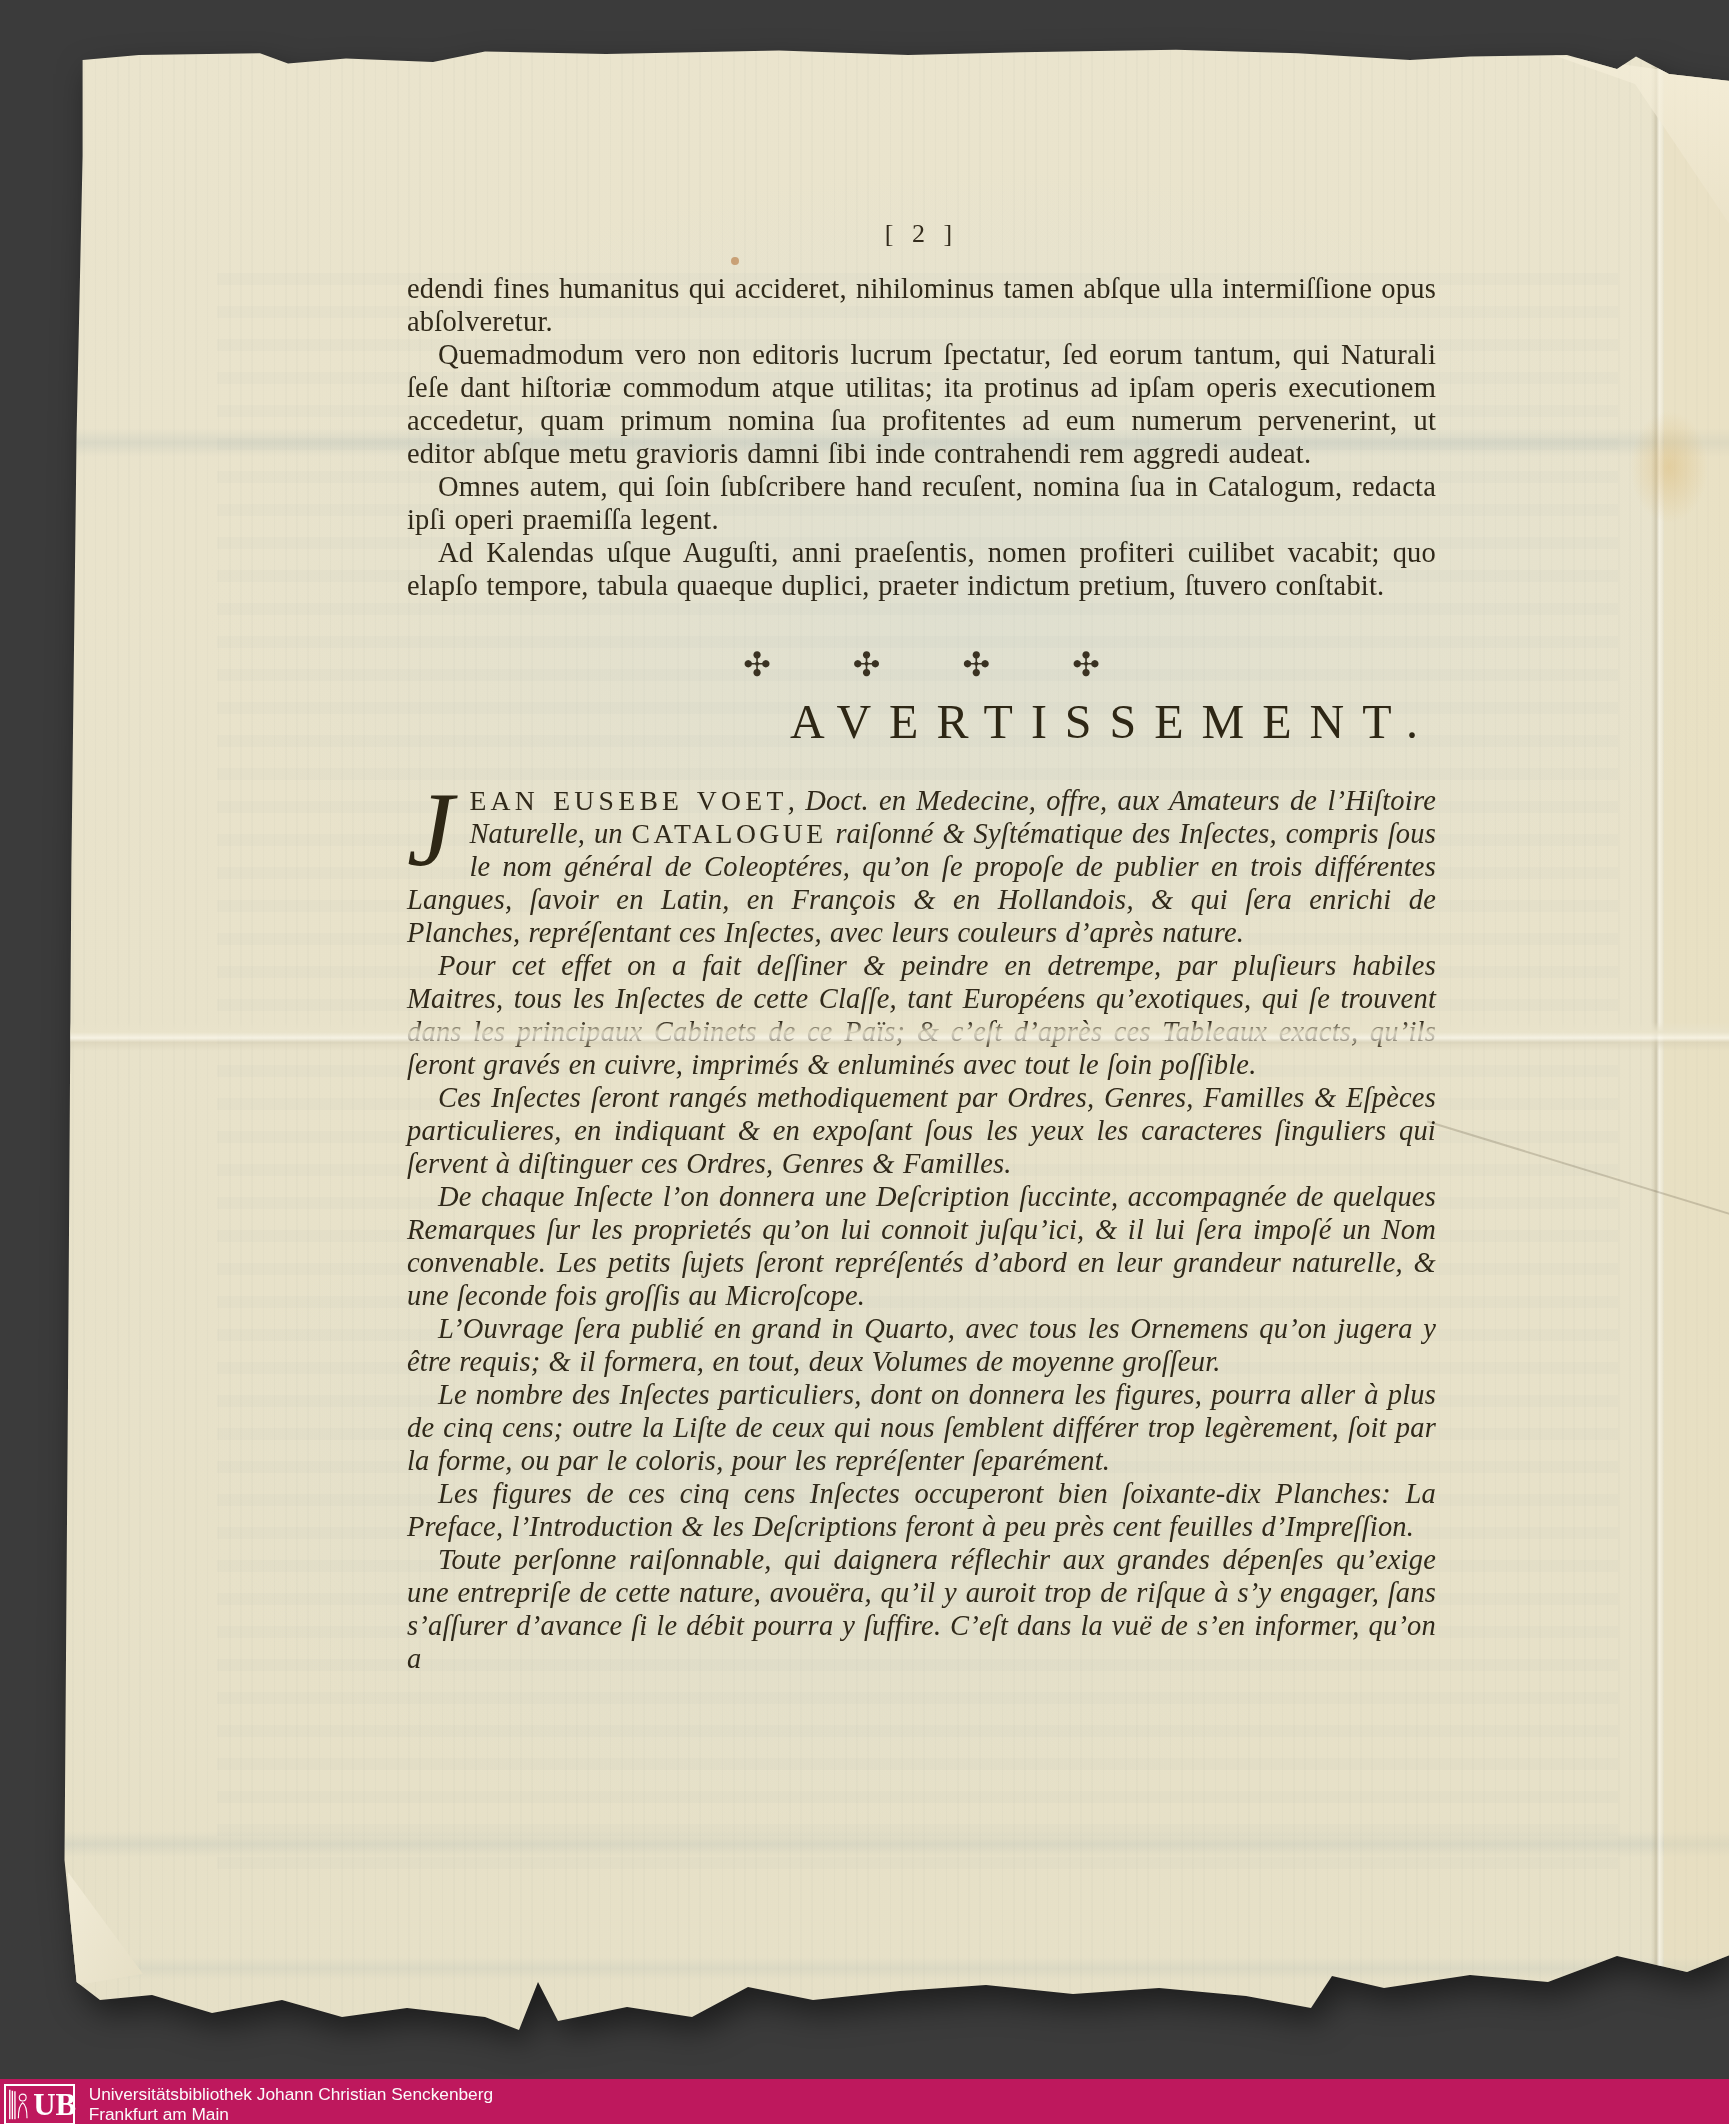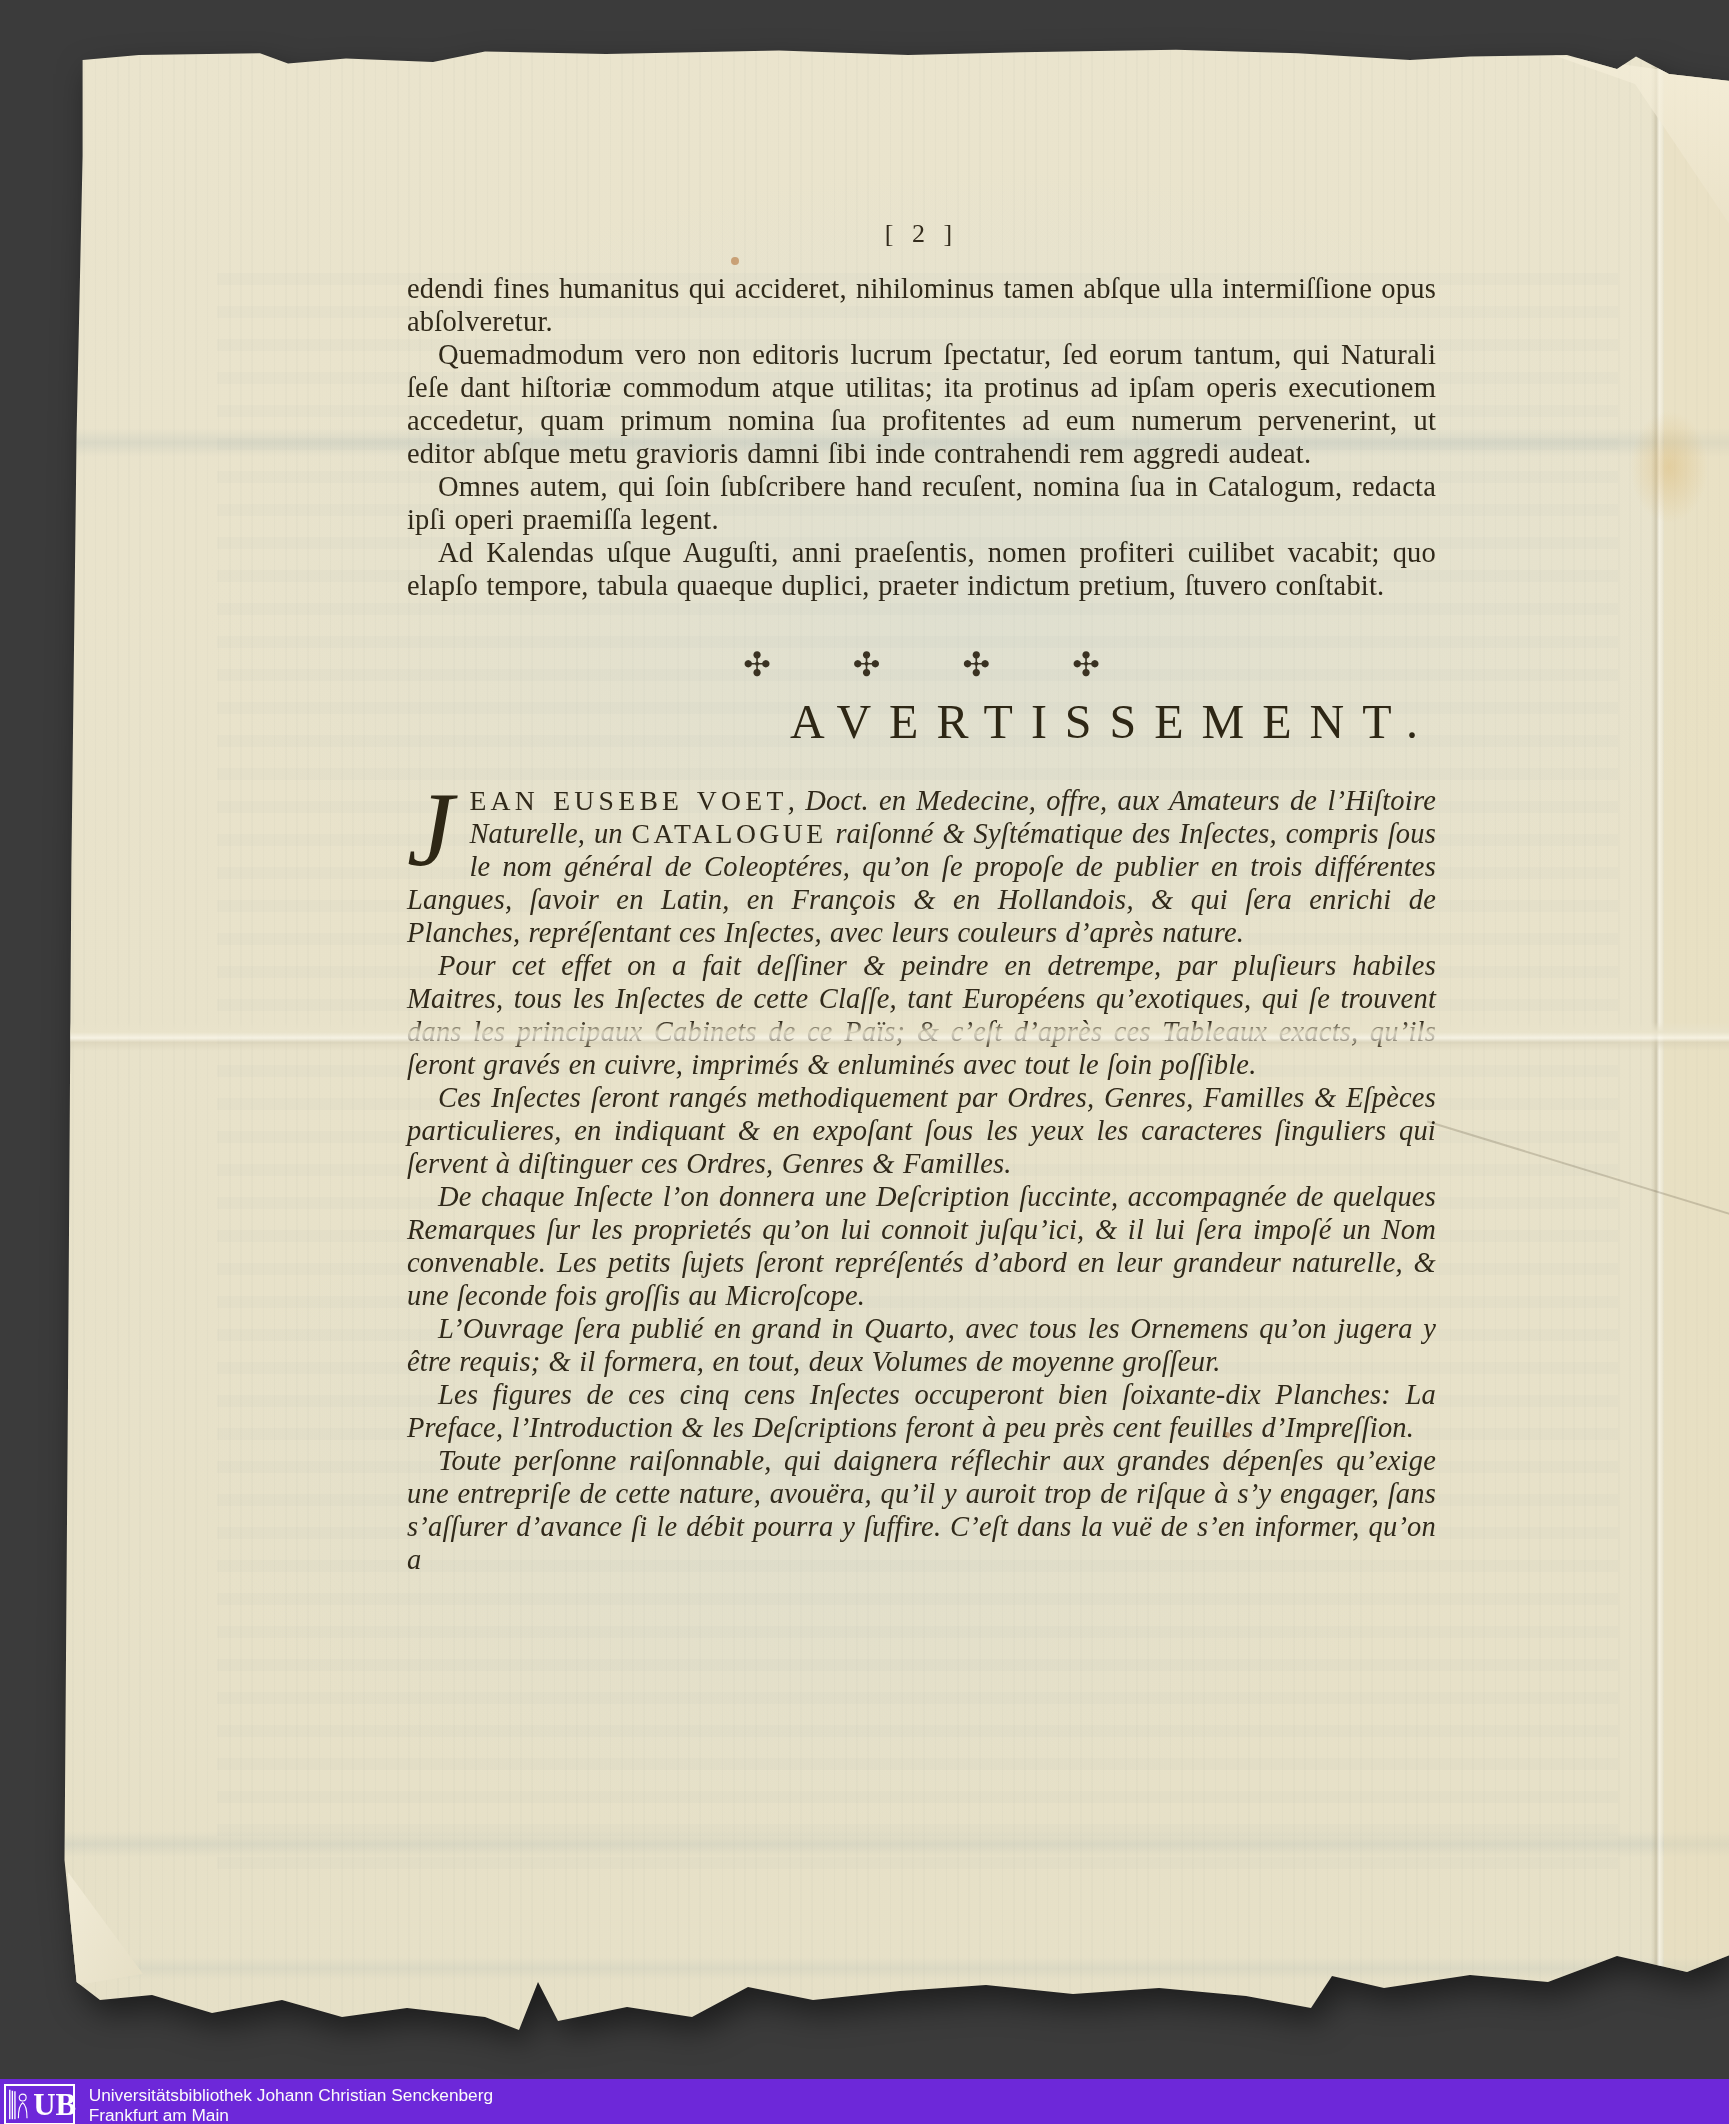--- a/index.html
+++ b/index.html
@@ -94,22 +94,22 @@
   .french p.ind{text-indent:31px;}
   .dropcap{
     float:left;font-size:105px;line-height:83px;padding:3.5px 15.6px 0 0;font-style:italic;color:#2e2715;
   }
   .capsname{font-style:normal;letter-spacing:4.3px;font-size:.97em;}
   .capscat{font-style:normal;letter-spacing:3.5px;font-size:.97em;margin-top:16px;}
   .catchword{margin:1.7px 5.2px 0 0;text-align:right;font-style:italic;font-size:28.5px;line-height:33px;color:#30291a;}
 
   
   .footer{
-    position:absolute;left:0;bottom:0;width:100%;height:46px;background:#6d28d9;
-    display:flex;align-items:flex-end;z-index:5;
+    position:absolute;left:0;bottom:0;width:100%;height:46px;background:#be185d;
+    display:flex;align-items:flex-start;z-index:5;
     font-family:"Liberation Sans","DejaVu Sans",sans-serif;
   }
   .ub-logo{
     align-self:flex-end;margin-left:3.5px;height:35px;width:62px;border:2.6px solid #ffffff;
     display:flex;align-items:center;justify-content:flex-start;gap:2.6px;padding:0.9px 2.6px;
   }
   .ub-figure{flex:0 0 auto;}
   .ub-text{color:#ffffff;font-family:"Liberation Serif","DejaVu Serif",serif;
     font-weight:bold;font-size:31px;line-height:31px;}
   .footer-text{margin-left:14px;margin-top:5.2px;color:#fbfbfb;font-size:17.3px;line-height:20px;}
@@ -145,20 +145,21 @@
       <div class="ornaments"><span>✣</span><span>✣</span><span>✣</span><span>✣</span></div>
 
       <h1 class="heading">AVERTISSEMENT.</h1>
 
       <div class="french">
         <p><span class="dropcap">J</span><span class="capsname">EAN EUSEBE VOET</span><span>, Doct. en Medecine, offre, aux Amateurs de l’Hiſtoire Naturelle, un </span><span class="capscat">CATALOGUE</span><span> raiſonné &amp; Syſtématique des Inſectes, compris ſous le nom général de Coleoptéres, qu’on ſe propoſe de publier en trois différentes Langues, ſavoir en Latin, en François &amp; en Hollandois, &amp; qui ſera enrichi de Planches, repréſentant ces Inſectes, avec leurs couleurs d’après nature.</span></p>
         <p class="ind">Pour cet effet on a fait deſſiner &amp; peindre en detrempe, par pluſieurs habiles Maitres, tous les Inſectes de cette Claſſe, tant Européens qu’exotiques, qui ſe trouvent dans les principaux Cabinets de ce Païs; &amp; c’eſt d’après ces Tableaux exacts, qu’ils ſeront gravés en cuivre, imprimés &amp; enluminés avec tout le ſoin poſſible.</p>
         <p class="ind">Ces Inſectes ſeront rangés methodiquement par Ordres, Genres, Familles &amp; Eſpèces particulieres, en indiquant &amp; en expoſant ſous les yeux les caracteres ſinguliers qui ſervent à diſtinguer ces Ordres, Genres &amp; Familles.</p>
         <p class="ind">De chaque Inſecte l’on donnera une Deſcription ſuccinte, accompagnée de quelques Remarques ſur les proprietés qu’on lui connoit juſqu’ici, &amp; il lui ſera impoſé un Nom convenable.  Les petits ſujets ſeront repréſentés d’abord en leur grandeur naturelle, &amp; une ſeconde fois groſſis au Microſcope.</p>
         <p class="ind">L’Ouvrage ſera publié en grand in Quarto, avec tous les Ornemens qu’on jugera y être requis; &amp; il formera, en tout, deux Volumes de moyenne groſſeur.</p>
+        <p class="ind">Le nombre des Inſectes particuliers, dont on donnera les figures, pourra aller à plus de cinq cens; outre la Liſte de ceux qui nous ſemblent différer trop legèrement, ſoit par la forme, ou par le coloris, pour les repréſenter ſeparément.</p>
         <p class="ind">Les figures de ces cinq cens Inſectes occuperont bien ſoixante-dix Planches: La Preface, l’Introduction &amp; les Deſcriptions feront à peu près cent feuilles d’Impreſſion.</p>
         <p class="ind">Toute perſonne raiſonnable, qui daignera réflechir aux grandes dépenſes qu’exige une entrepriſe de cette nature, avouëra, qu’il y auroit trop de riſque à s’y engager, ſans s’aſſurer d’avance ſi le débit pourra y ſuffire.  C’eſt dans la vuë de s’en informer, qu’on a</p>
       </div>
     </div>
 
     <div class="crease-mid"></div>
   </div>
 </div>
 
 <div class="footer">

